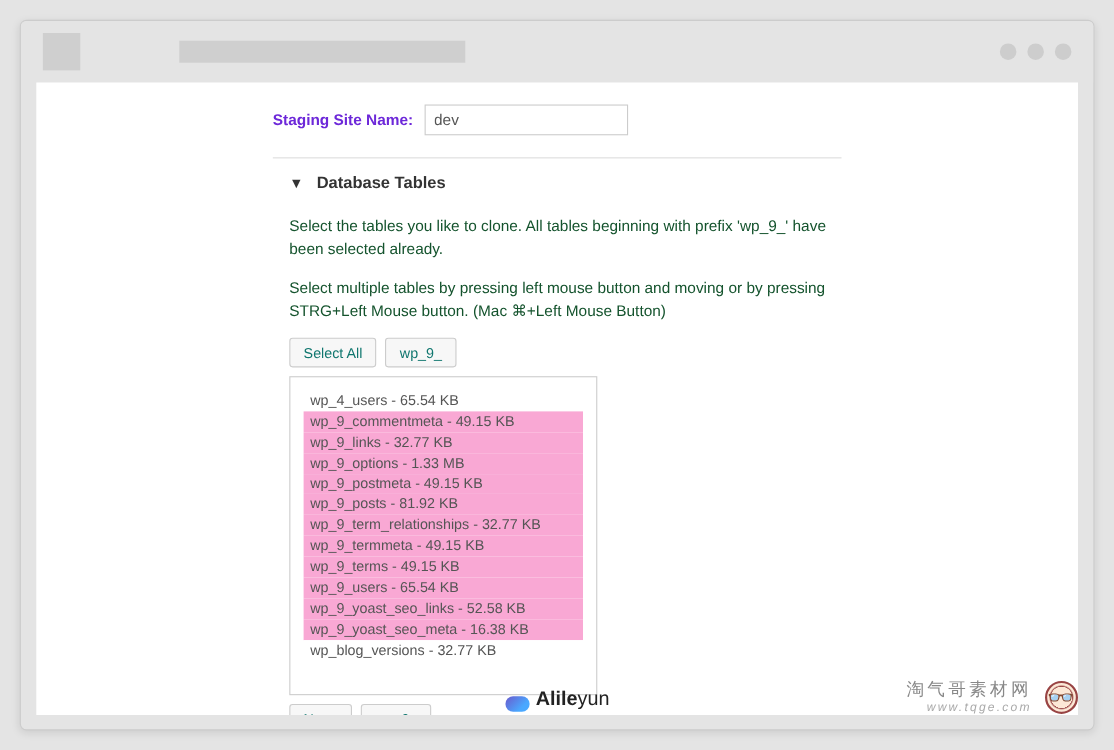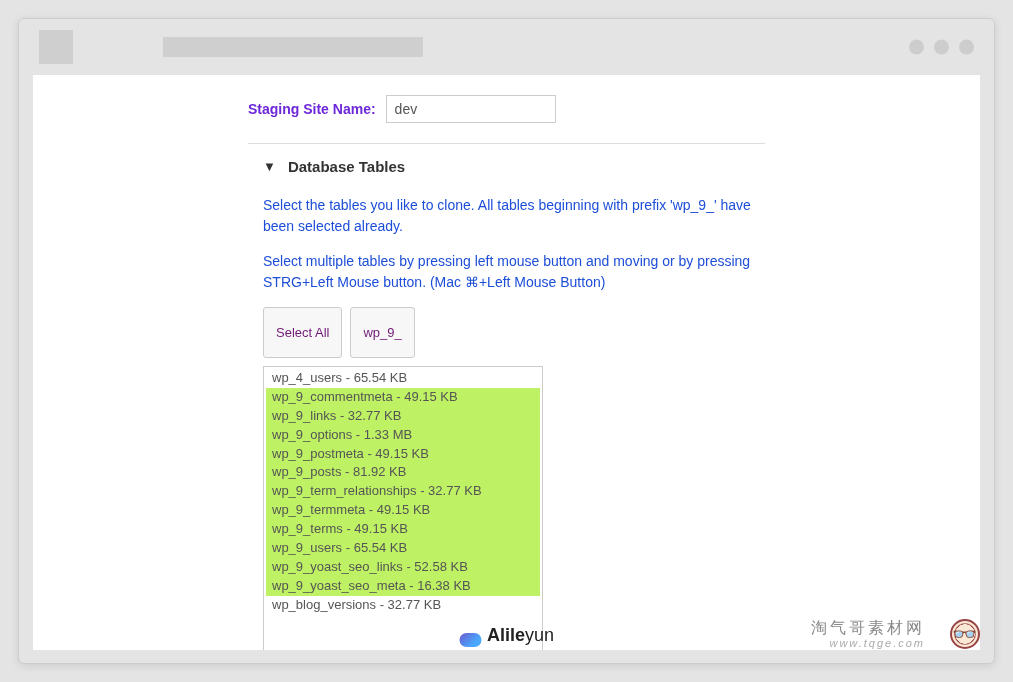--- a/index.html
+++ b/index.html
@@ -71,21 +71,21 @@
     .form-label {
       font-weight: bold;
       font-size: 14px;
       color: #6d28d9;
       margin-right: 10px;
     }
     .text-input {
       border: 1px solid #ccc;
       padding: 5px 8px;
       font-size: 14px;
-      width: 170px;
+      width: 185px;
       color: #555;
     }
     .section-divider {
       border-top: 1px solid #ddd;
       margin: 0 215px 14px 215px;
     }
     .section-header {
       display: flex;
       align-items: center;
       padding: 0 0 20px 230px;
@@ -99,58 +99,58 @@
     .section-title {
       font-weight: bold;
       font-size: 15px;
       color: #333;
     }
     .body-pad {
       padding: 0 215px 0 230px;
     }
     .help-text {
       font-size: 14px;
-      color: #1d4ed8;
+      color: #14532d;
       margin-bottom: 14px;
       line-height: 1.5;
     }
     .btn-row {
       display: flex;
       gap: 8px;
       margin-bottom: 8px;
     }
     .btn {
       background: #f7f7f7;
       border: 1px solid #ccc;
-      padding: 17px 12px;
+      padding: 5px 12px;
       font-size: 13px;
-      color: #701a75;
+      color: #0f766e;
       cursor: pointer;
       border-radius: 3px;
     }
     .table-list {
       border: 1px solid #ccc;
       width: 280px;
       height: 290px;
       overflow-y: scroll;
       font-size: 13px;
       color: #555;
-      padding: 2px;
+      padding: 12px;
     }
     .table-list::-webkit-scrollbar { width:16px; }
     .table-list::-webkit-scrollbar-track { background:#f1f1f1; }
     .table-list::-webkit-scrollbar-thumb { background:#c1c1c1; }
     .table-item {
       padding: 1px 6px;
       white-space: nowrap;
       text-overflow: ellipsis;
       overflow: hidden;
       line-height: 1.3;
     }
-    .table-item.selected { background: #bef264; }
+    .table-item.selected { background: #f9a8d4; }
     .table-item:not(.selected) { background: #fff; }
     .brand {
       position: absolute;
       bottom: 4px;
       left: 50%;
       transform: translateX(-50%);
       font-size: 18px;
       font-weight: bold;
       color: #222;
       display: flex;
@@ -167,21 +167,21 @@
     }
     .brand .thin { font-weight: 300; }
     .watermark {
       position: absolute;
       bottom: 14px;
       right: 14px;
       font-size: 12px;
       color: #999;
       display: flex;
       align-items: center;
-      gap: 25px;
+      gap: 12px;
       z-index: 20;
     }
     .wm-chinese { font-size: 16px; color: #888; letter-spacing: 3px; }
     .wm-url { font-size: 11px; color: #aaa; font-style: italic; letter-spacing: 2px; }
     .wm-block { display:flex; flex-direction:column; align-items:flex-end; line-height:1.1;}
     .wm-icon {
       width: 30px; height: 30px; border-radius: 50%;
       background: radial-gradient(circle,#fce8d6 52%,#944 54%,#fce8d6 62%);
       border: 2px solid #944;
       display:flex; align-items:center; justify-content:center;

